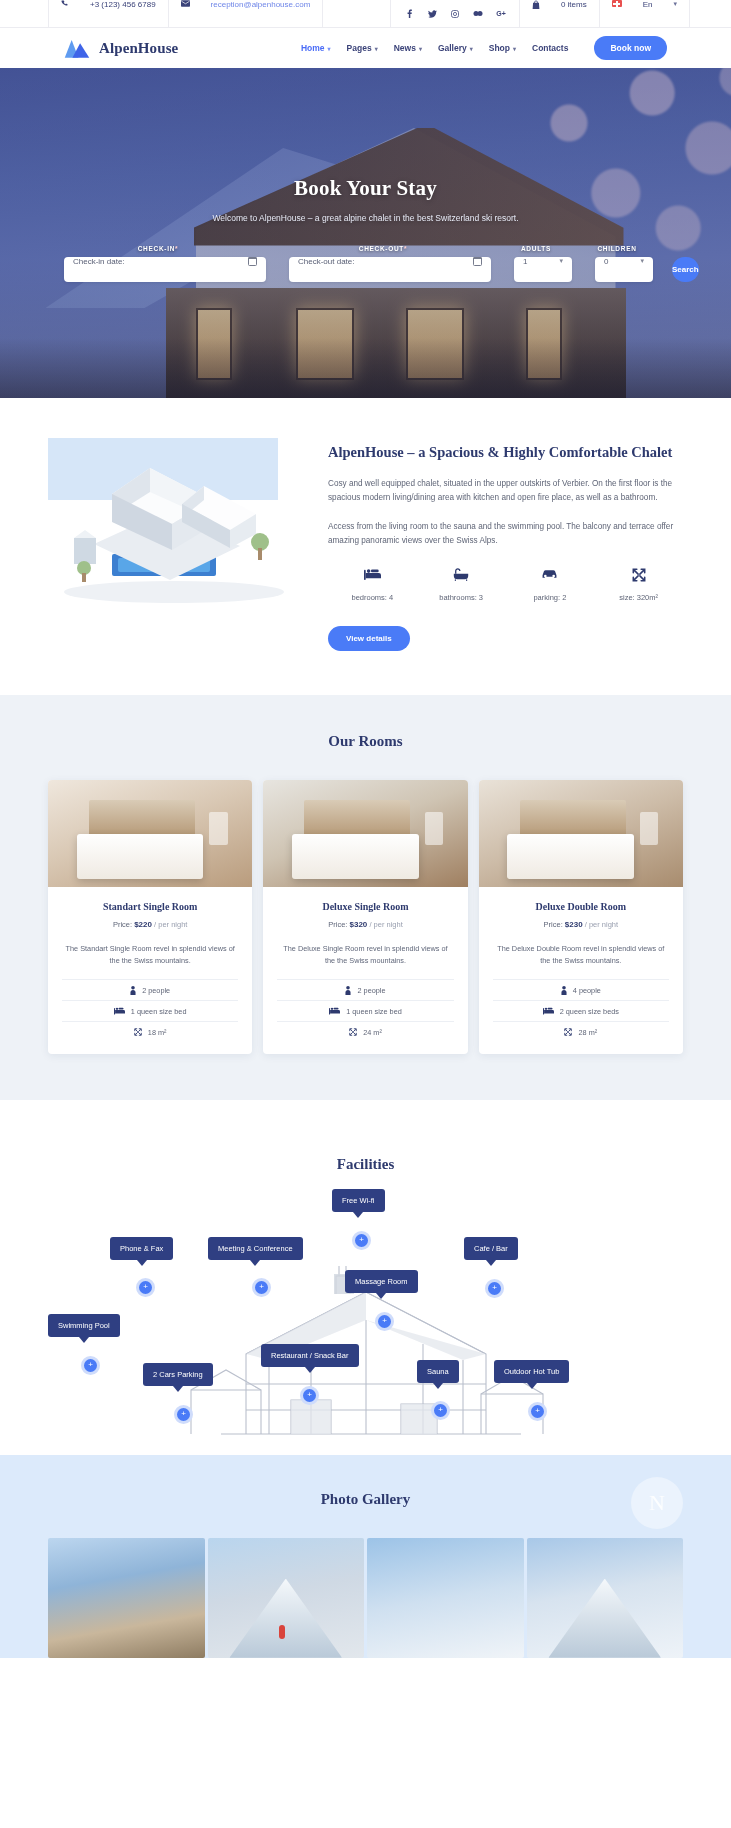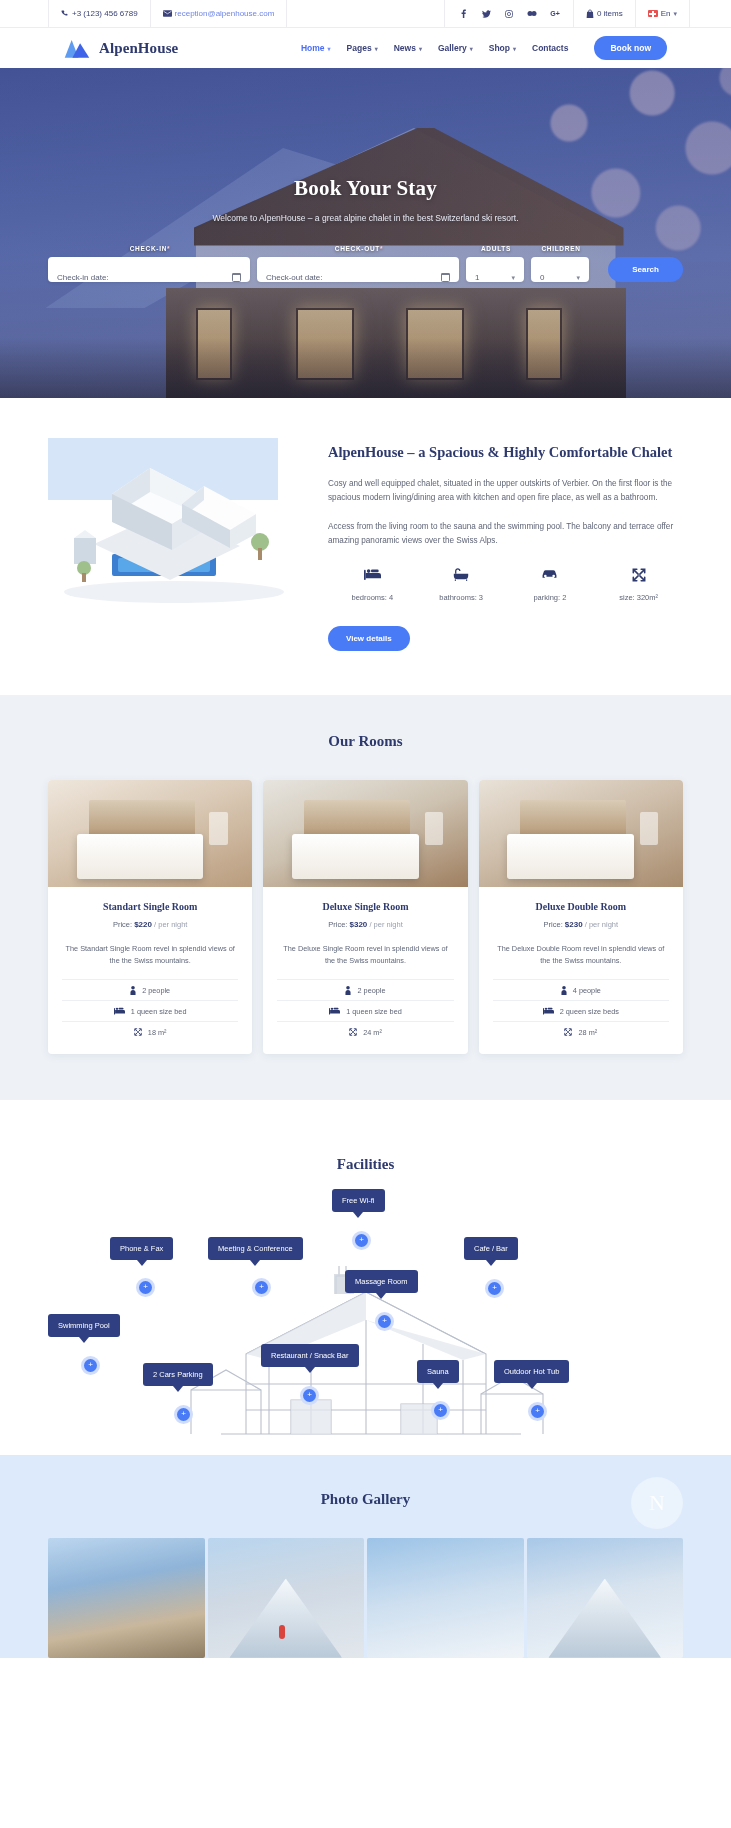--- a/index.html
+++ b/index.html
@@ -18,22 +18,22 @@
     height: 28px;
     border-bottom: 1px solid #ececf1;
     display: flex;
     align-items: stretch;
     font-size: 8px;
     color: #3b4379;
   }
   .topbar .tb-spacer-left { width: 48px; }
   .tb-cell {
     display: flex;
-    align-items: center;
-    gap: 3px;
+    align-items: flex-start;
+    gap: 21px;
     padding: 0 12px;
     border-left: 1px solid #ececf1;
     white-space: nowrap;
   }
   .tb-cell.first { border-left: 1px solid #ececf1; }
   .tb-mid { flex: 1 1 auto; border-left: 1px solid #ececf1; }
   .tb-social {
     display: flex;
     align-items: center;
     gap: 13px;
@@ -215,25 +215,26 @@
     text-transform: uppercase;
     padding-left: 2px;
     text-shadow: 0 1px 3px rgba(0,0,0,.45);
   }
   .bf-label .req { color: #ffd2d2; }
   .bf-field {
     background: #fff;
     border-radius: 4px;
     height: 25px;
     display: flex;
-    align-items: flex-end;
+    align-items: flex-start;
     padding: 0 9px;
     font-size: 8px;
     color: #5a6076;
     box-shadow: 0 1px 3px rgba(20,30,60,.12);
+    margin-left: 16px;
   }
   .bf-date { width: 202px; justify-content: space-between; }
   .bf-small { width: 58px; justify-content: space-between; }
   .bf-search {
     width: 100px;
     height: 25px;
     border: none;
     border-radius: 13px;
     background: #4a7bf7;
     color: #fff;

